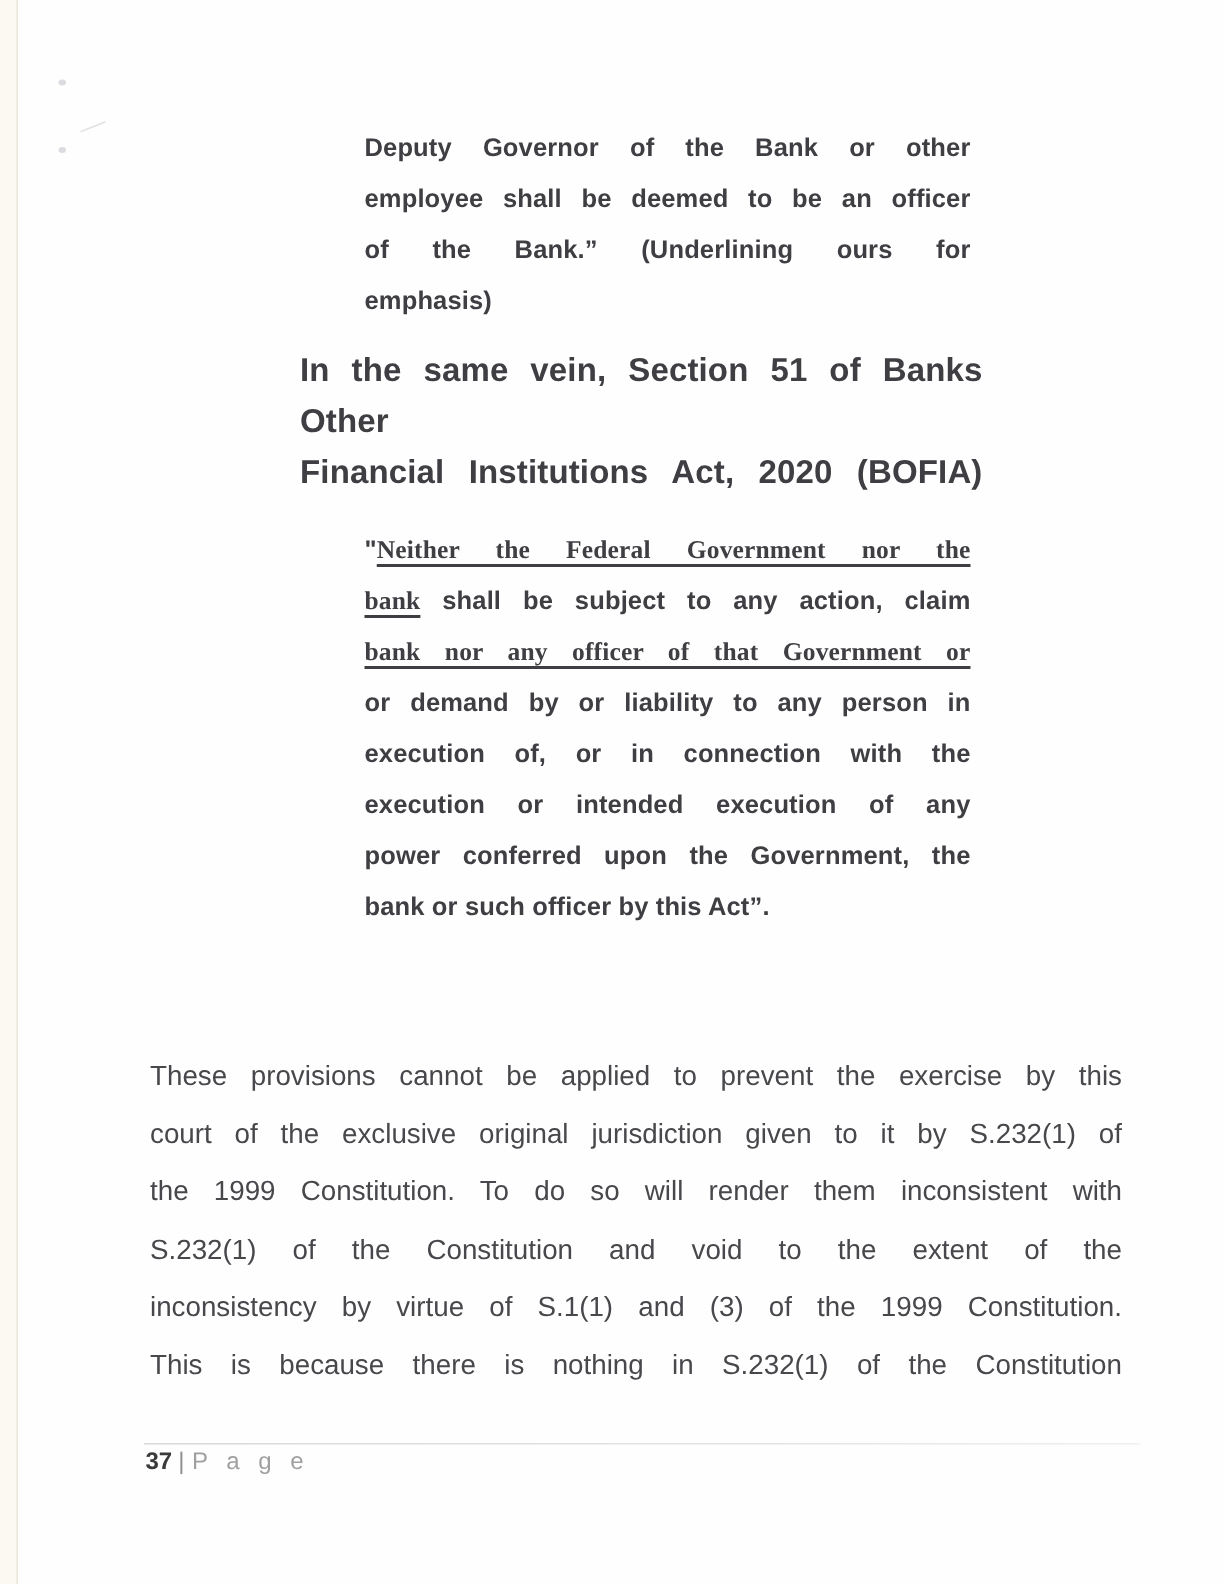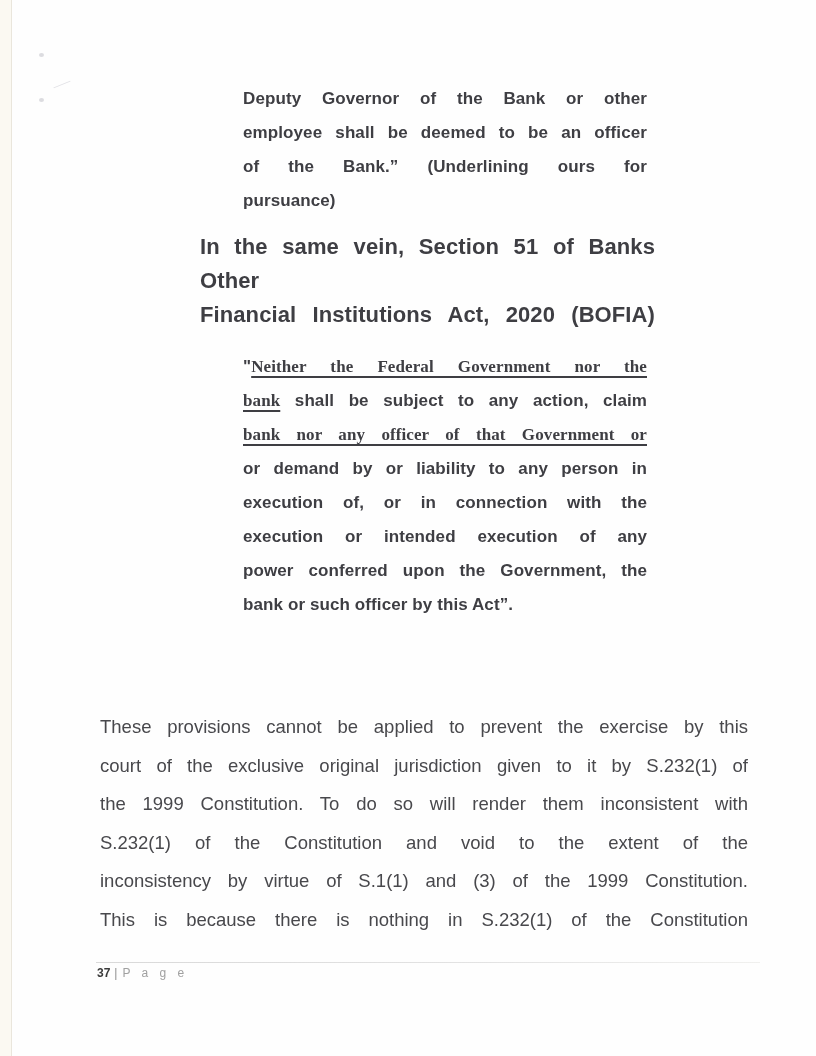--- a/index.html
+++ b/index.html
@@ -84,21 +84,21 @@
 
   .footer-rule {
     position: absolute;
     left: 96px; top: 962px;
     width: 664px; height: 1px;
     background: linear-gradient(to right, #d9d9d9 0%, #e3e3e3 60%, #f0f0ee 100%);
   }
   .page-footer {
     position: absolute;
     left: 97px; top: 966px;
-    font-size: 12px;
+    font-size: 16px;
     color: #9b9b9b;
     white-space: nowrap;
   }
   .page-footer .num {
     font-weight: bold;
     color: #3a3a3a;
     margin-right: 4px;
   }
   .page-footer .sep {
     color: #8f8f8f;
@@ -117,37 +117,37 @@
   <div class="page-edge-strip"></div>
   <div class="speck s1"></div>
   <div class="speck s2"></div>
   <div class="scratch"></div>
 
   <div>
       <div class="block quote-style" style="top: 82px;">
         <div class="line"><span>Deputy Governor of the Bank or other</span></div>
         <div class="line"><span>employee shall be deemed to be an officer</span></div>
         <div class="line"><span>of the Bank.” (Underlining ours for</span></div>
-        <div class="line last"><span>pursuance)</span></div>
+        <div class="line last"><span>emphasis)</span></div>
       </div>
       <div class="block para-style" style="top: 230px;">
         <div class="line"><span>In the same vein, Section 51 of Banks Other</span></div>
         <div class="line"><span>Financial Institutions Act, 2020 (BOFIA)</span></div>
       </div>
       <div class="block quote-style" style="top: 350px;">
         <div class="line"><span>"</span><span class="u">Neither the Federal Government nor the</span></div>
         <div class="line"><span class="u">bank</span><span> shall be subject to any action, claim</span></div>
         <div class="line"><span class="u">bank nor any officer of that Government or</span></div>
         <div class="line"><span>or demand by or liability to any person in</span></div>
         <div class="line"><span>execution of, or in connection with the</span></div>
         <div class="line"><span>execution or intended execution of any</span></div>
         <div class="line"><span>power conferred upon the Government, the</span></div>
         <div class="line last"><span>bank or such officer by this Act”.</span></div>
       </div>
-      <div class="block body-style" style="top: 698px; margin-top: 10px;">
+      <div class="block body-style" style="top: 698px;">
         <div class="line"><span>These provisions cannot be applied to prevent the exercise by this</span></div>
         <div class="line"><span>court of the exclusive original jurisdiction given to it by S.232(1) of</span></div>
         <div class="line"><span>the 1999 Constitution. To do so will render them inconsistent with</span></div>
         <div class="line"><span>S.232(1) of the Constitution and void to the extent of the</span></div>
         <div class="line"><span>inconsistency by virtue of S.1(1) and (3) of the 1999 Constitution.</span></div>
         <div class="line"><span>This is because there is nothing in S.232(1) of the Constitution</span></div>
       </div>
     </div>
 
   <div class="footer-rule"></div>

